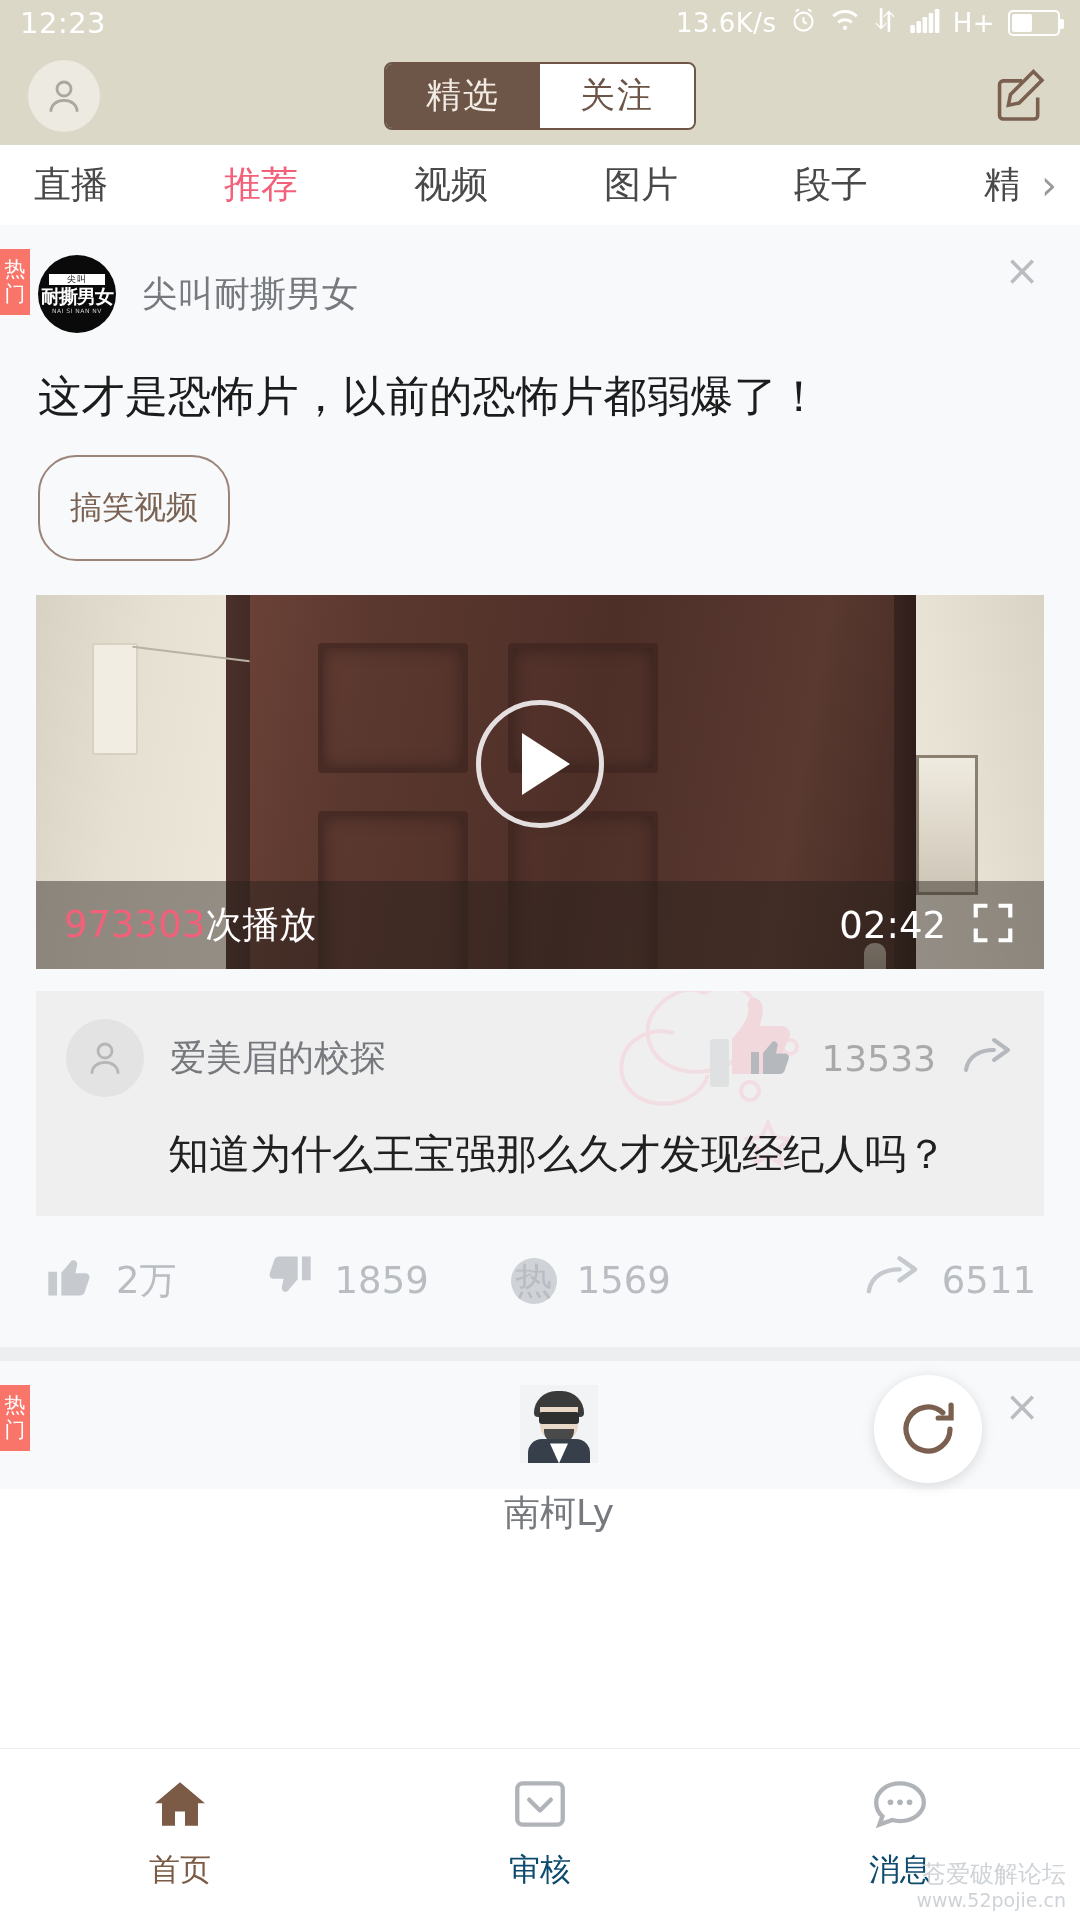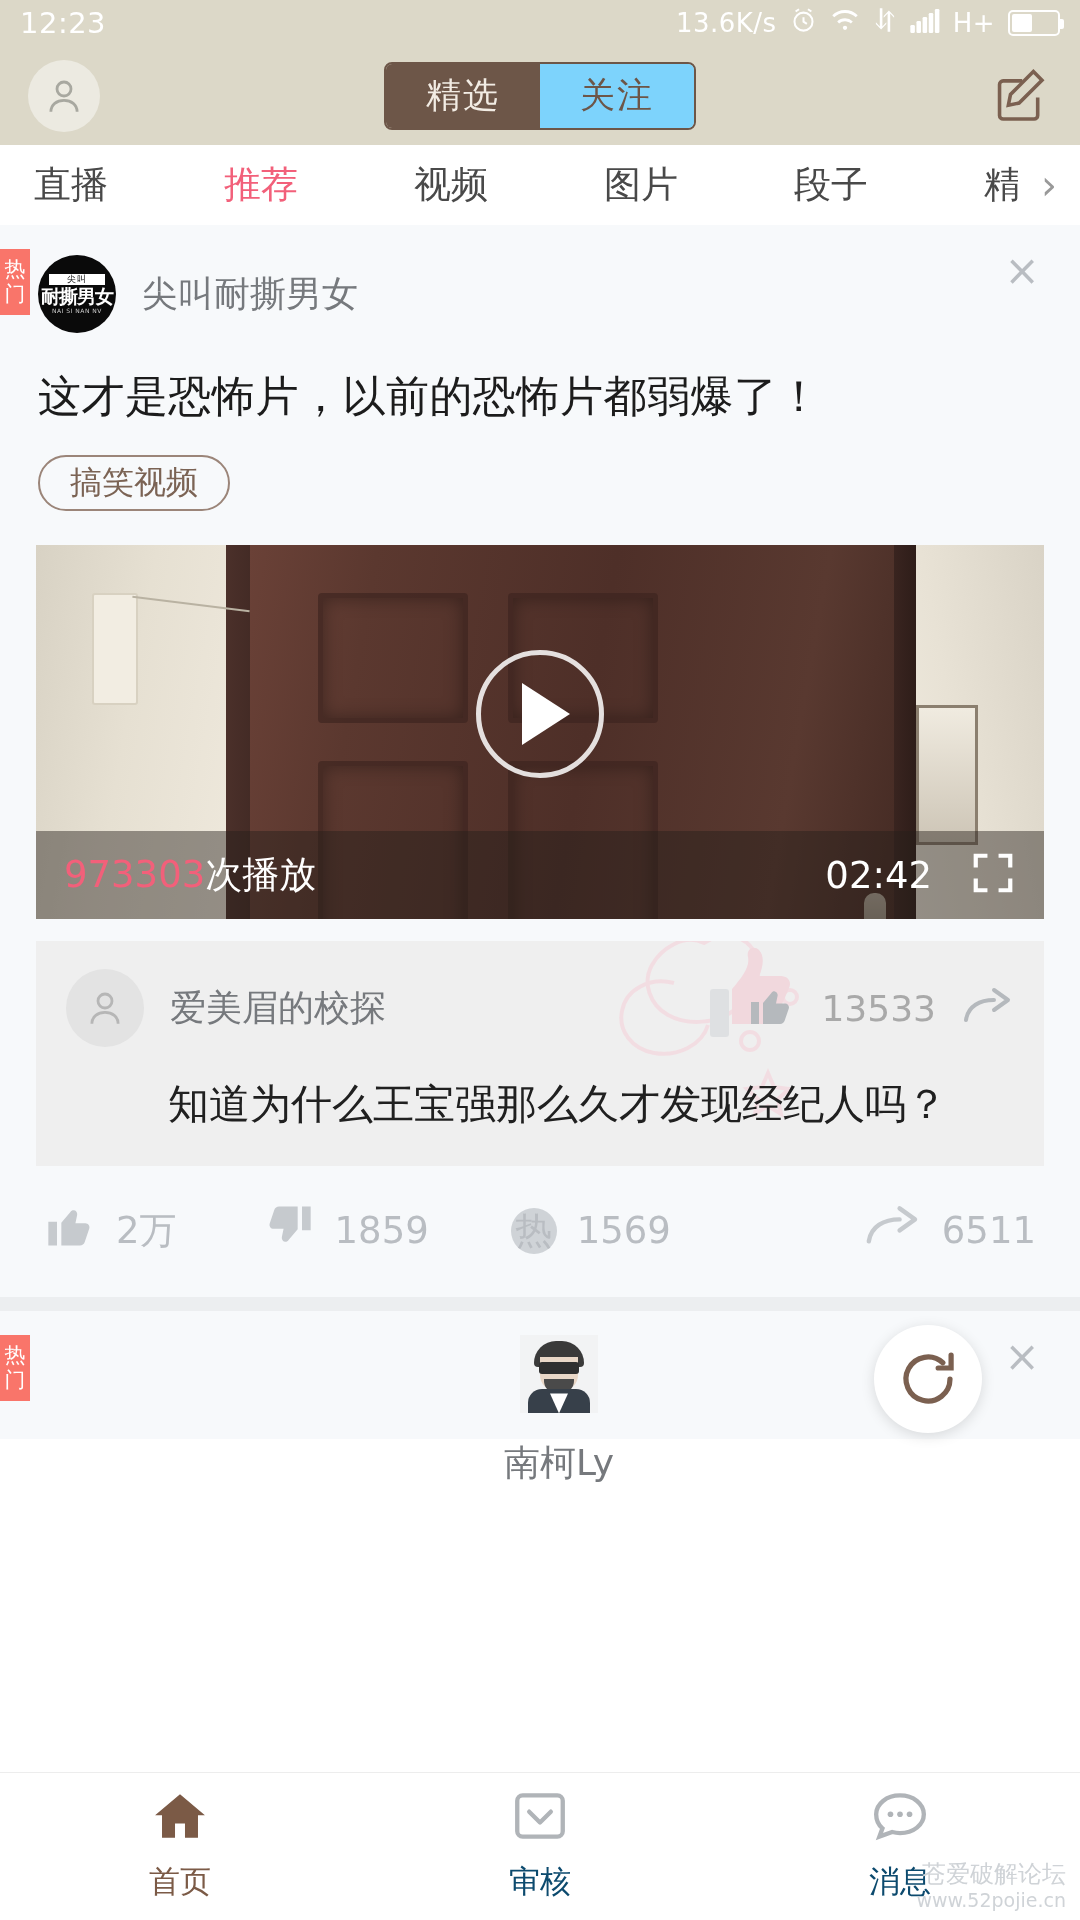--- a/index.html
+++ b/index.html
@@ -38,21 +38,21 @@
   .seg{
     position:absolute; left:50%; transform:translateX(-50%);
     display:flex; border-radius:8px; overflow:hidden;
     border:2px solid #6d5648; height:68px;
   }
   .seg div{
     width:154px; display:flex; align-items:center; justify-content:center;
     font-size:35px; letter-spacing:2px;
   }
   .seg .on{ background:#6d5648; color:#f2ece4; }
-  .seg .off{ background:#7dd3fc; color:#6d5648; }
+  .seg .off{ background:#ffffff; color:#6d5648; }
   .compose{ margin-left:auto; flex:0 0 auto; }
   
   .tabs{
     height:80px; background:#ffffff; display:flex; align-items:center;
     position:relative; overflow:hidden;gap:48px;
   }
   .tab{
     flex:0 0 auto; font-size:37px; color:#494949; padding:0 34px;
     white-space:nowrap;
   }
@@ -86,21 +86,21 @@
   .poster-av .l2{ color:#fff; font-size:19px; font-weight:bold; line-height:22px; letter-spacing:-1px;}
   .poster-av .l3{ color:#cfcfcf; font-size:6px; line-height:8px; letter-spacing:.5px;}
   .poster-name{ font-size:36px; color:#76797d; }
   .post-title{
     font-size:43px; color:#1c1c1c; line-height:1.35;
     padding:34px 40px 0 38px; letter-spacing:.5px;
   }
   .tag-row{ padding:30px 0 0 38px; }
   .tag{
     display:inline-block; border:2px solid #9b8579; color:#7b6354;
-    border-radius:38px; padding:4px 30px; font-size:32px;
+    border-radius:38px; padding:29px 30px; font-size:32px;
   }
   
   .video{
     margin:34px 36px 0 36px; height:374px; position:relative; overflow:hidden;
     background:#2d1f1b;
   }
   .vwall-l{ position:absolute; left:0; top:0; width:205px; height:100%;
     background:linear-gradient(100deg,#d8d2c4 0%,#e6e0d2 45%,#efe9dd 100%); }
   .vwall-r{ position:absolute; right:0; top:0; width:140px; height:100%;
     background:linear-gradient(260deg,#d9d3c6 0%,#e8e2d5 60%,#efeade 100%); }
@@ -131,21 +131,21 @@
     display:block; width:0; height:0; margin-left:12px;
     border-left:48px solid #fff; border-top:31px solid transparent; border-bottom:31px solid transparent;
   }
   .vbar{
     position:absolute; left:0; right:0; bottom:0; height:88px;
     background:rgba(38,30,26,.45); display:flex; align-items:center;
     padding:0 28px; color:#ffffff;
   }
   .vplays{ font-size:37px; }
   .vplays b{ color:#f2607a; font-weight:normal; }
-  .vright{ margin-left:auto; display:flex; align-items:center; gap:38px; }
+  .vright{ margin-left:auto; display:flex; align-items:center; gap:24px; }
   .vdur{ font-size:37px; }
   
   .comment{
     margin:22px 36px 0 36px; background:#efefef; position:relative; overflow:hidden;
     padding:28px 30px 34px 30px;
   }
   .cm-head{ display:flex; align-items:center; gap:26px; position:relative; z-index:2;}
   .cm-av{
     width:78px; height:78px; border-radius:50%; background:#e3e3e3;
     display:flex; align-items:center; justify-content:center; flex:0 0 auto;
@@ -195,21 +195,21 @@
     background:#37404a; border-radius:14px 14px 0 0; }
   .av2 .collar{ position:absolute; left:30px; bottom:0; width:18px; height:20px;
     background:#ffffff; clip-path:polygon(0 0,100% 0,50% 100%); }
   .refresh{
     position:absolute; right:98px; top:14px; width:108px; height:108px;
     border-radius:50%; background:#ffffff; box-shadow:0 3px 14px rgba(0,0,0,.13);
     display:flex; align-items:center; justify-content:center;
   }
   
   .bottomnav{
-    position:absolute; left:0; right:0; bottom:0; height:148px; background:#ffffff;
+    position:absolute; left:0; right:0; bottom:0; height:172px; background:#ffffff;
     display:flex; align-items:center; border-top:1px solid #ededed;justify-content:flex-end;
   }
   .nav{
     flex:1; display:flex; flex-direction:column; align-items:center; gap:12px;
     color:#0c4a6e;
   }
   .nav.active{ color:#7b5a46; }
   .nav span{ font-size:31px; }
   .forum-wm{
     position:absolute; right:14px; bottom:8px; text-align:right;

